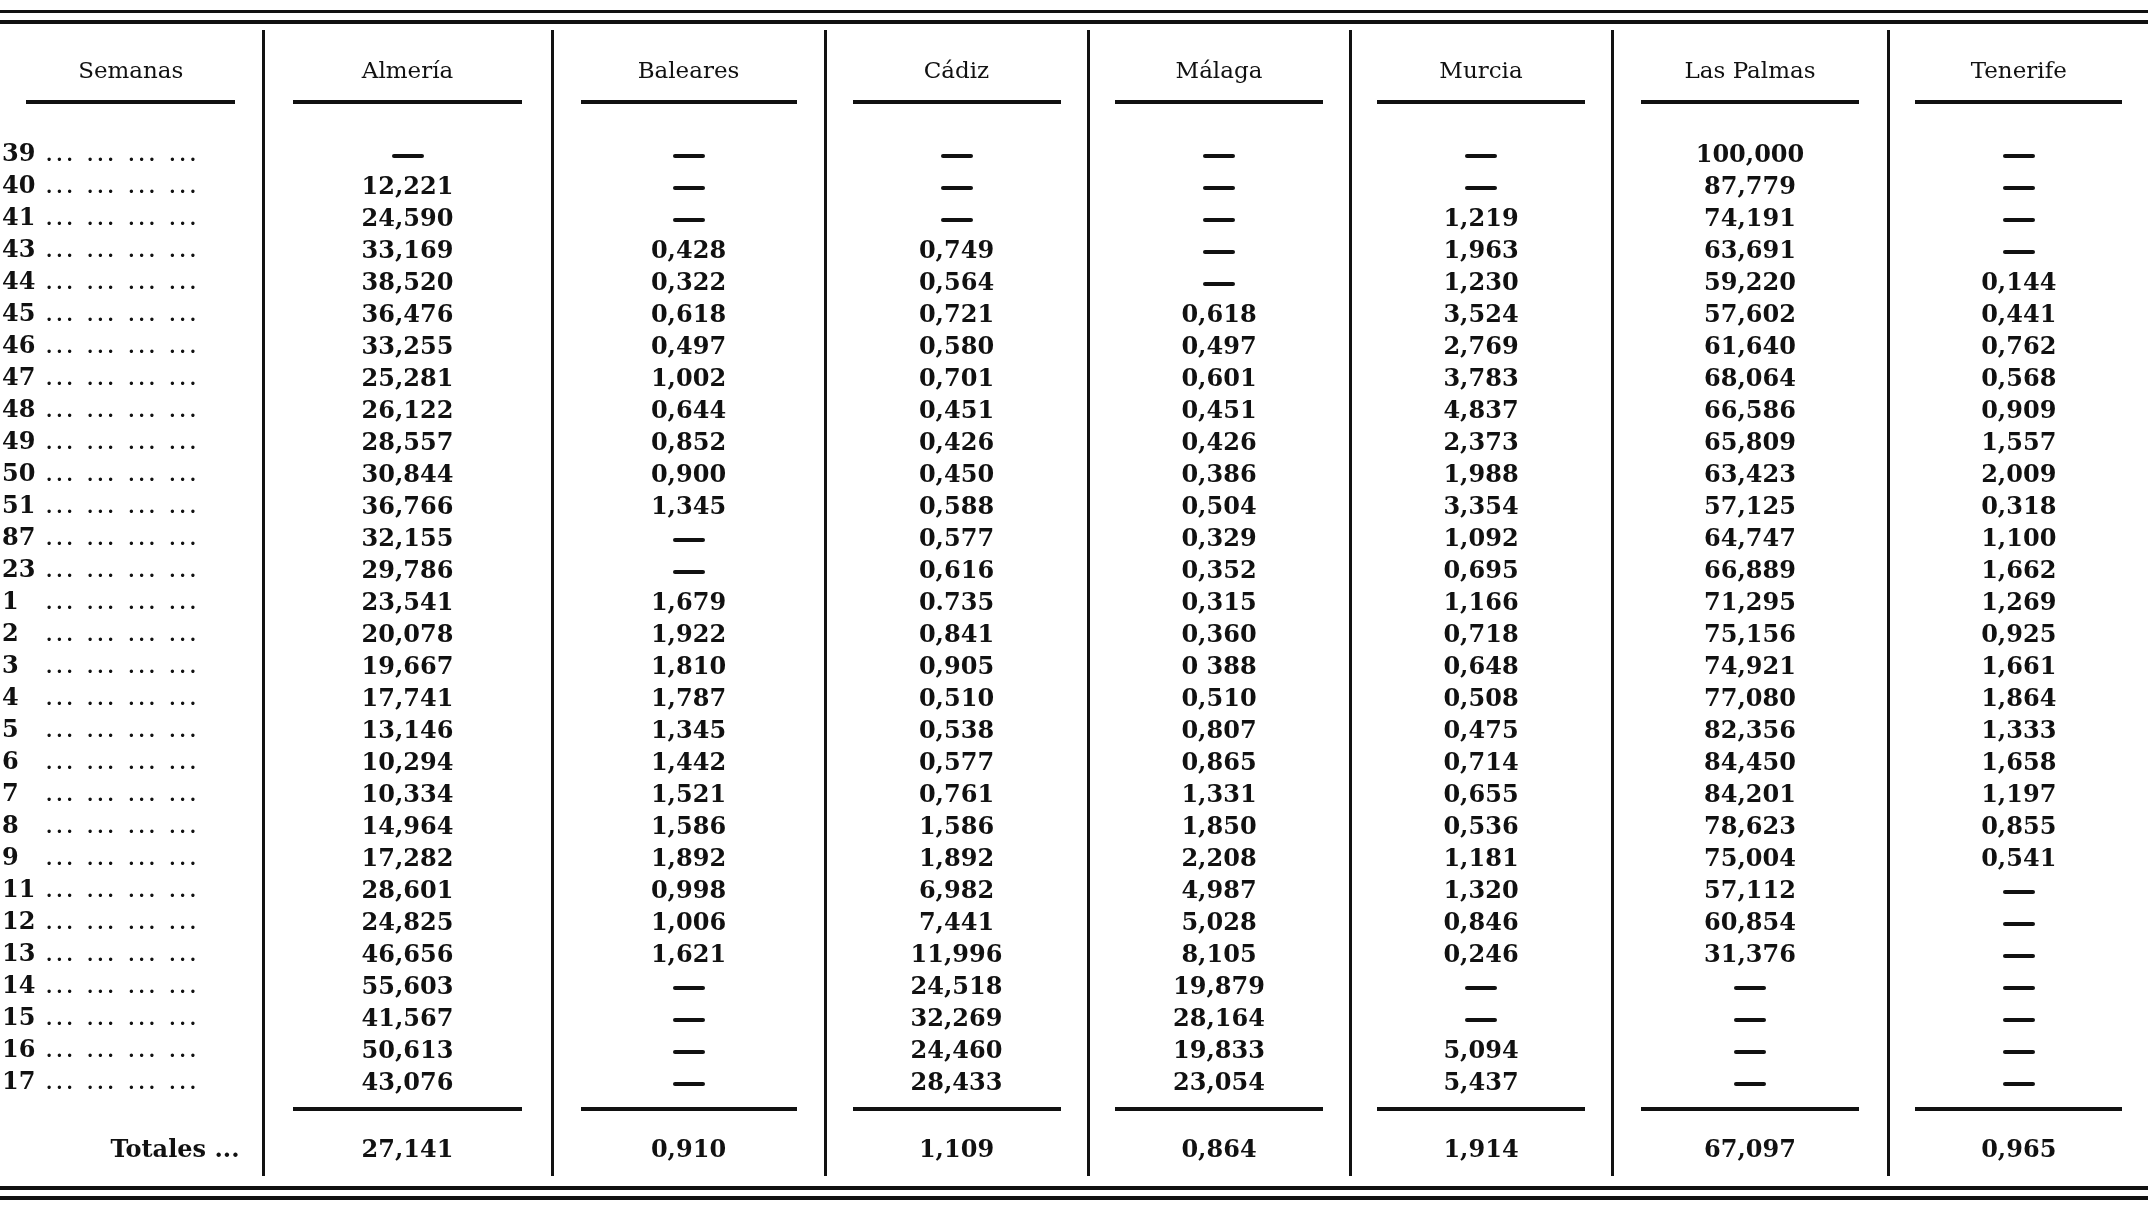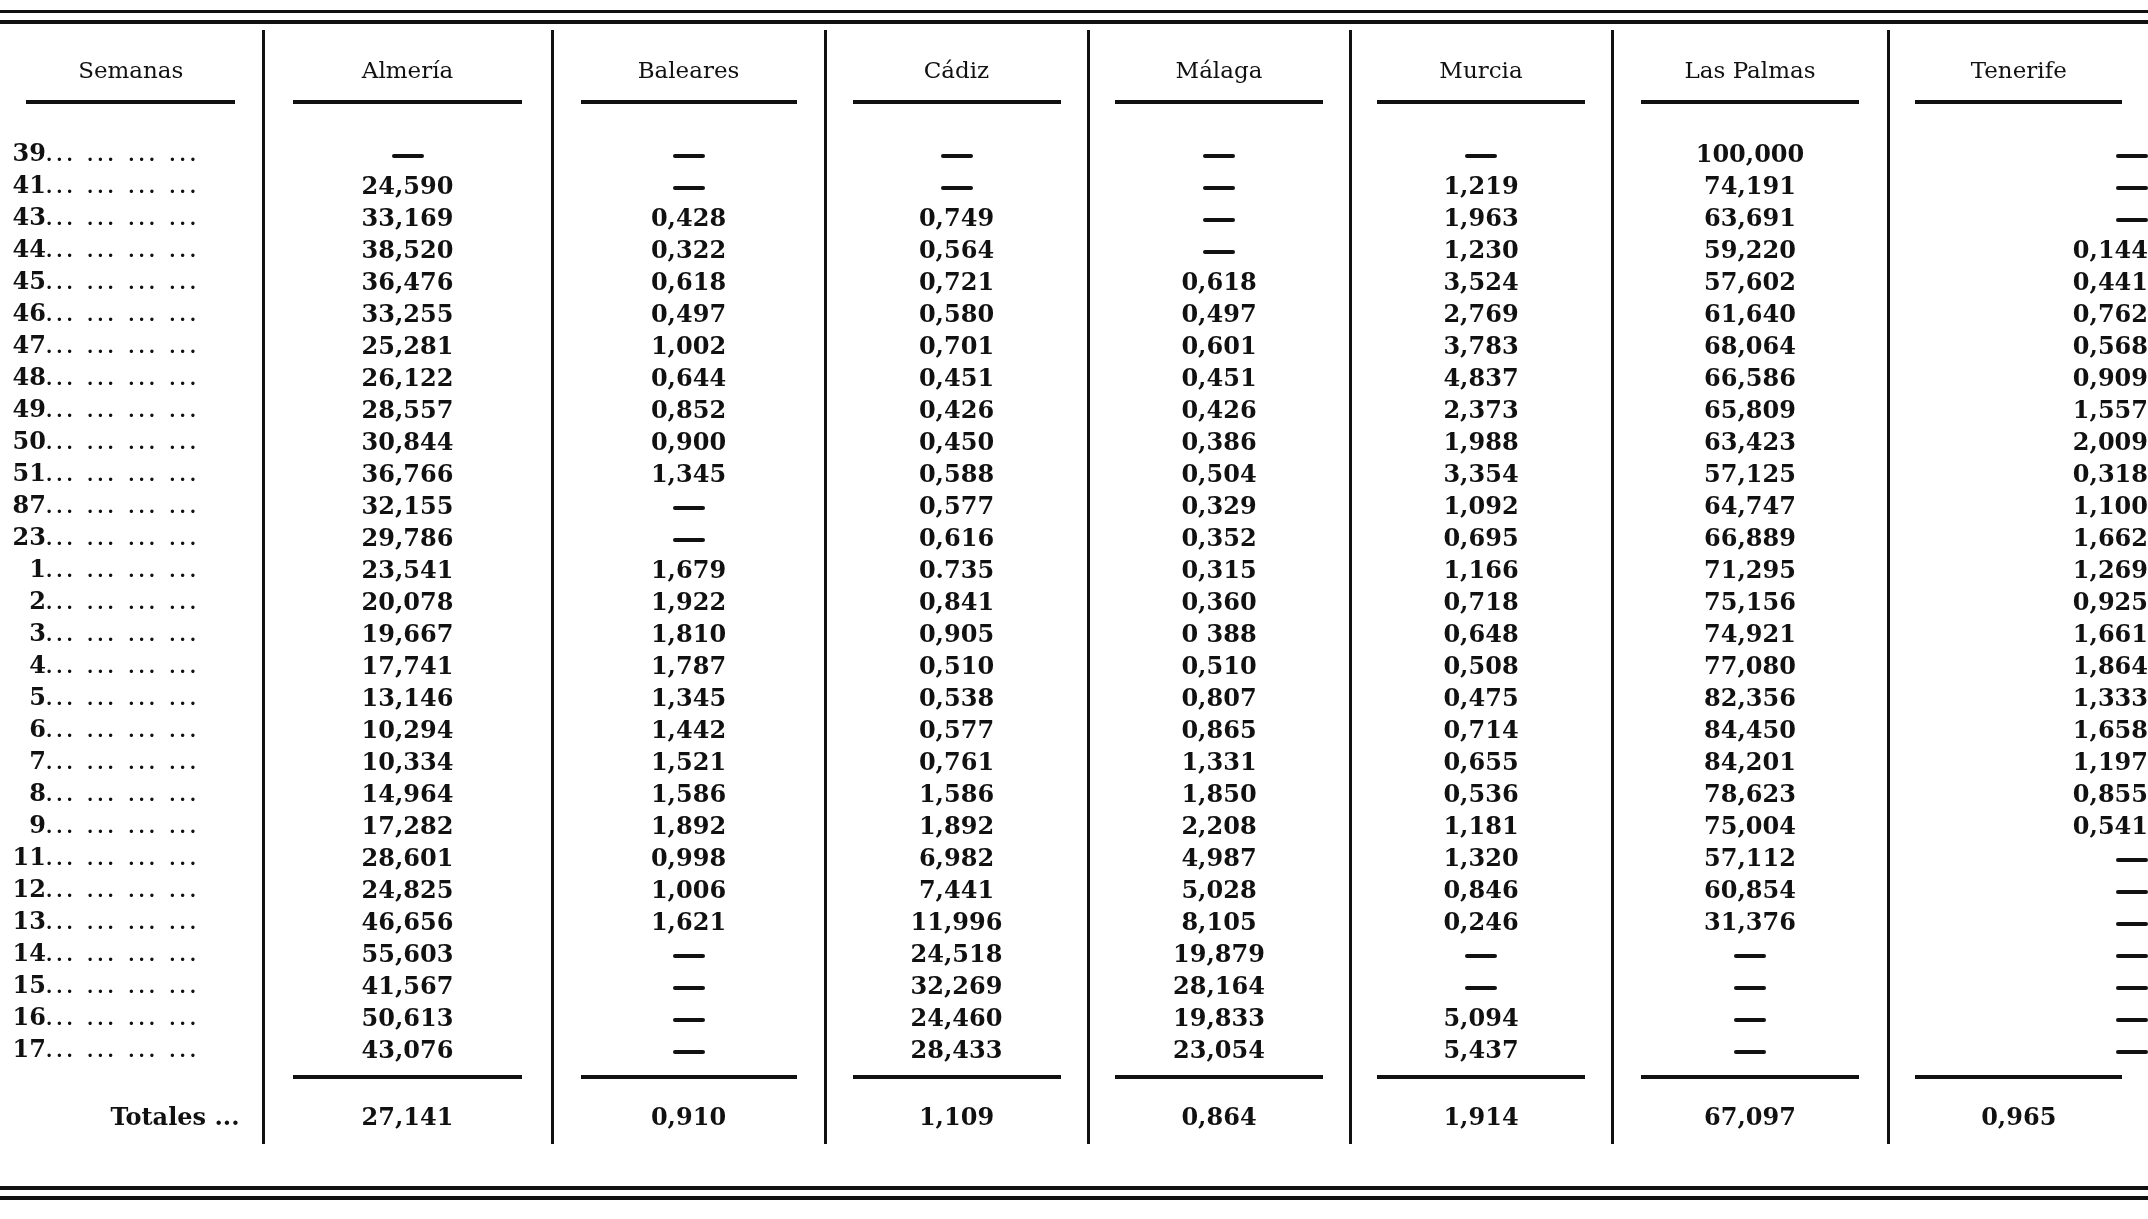--- a/index.html
+++ b/index.html
@@ -41,23 +41,23 @@
 
     tr.spacer td { height: 30px; }
 
     tbody.data td {
       height: 30.1px; font-size: 24px; line-height: 30px; font-weight: 600;
     }
     tbody.data td.week {
       text-align: left; padding-left: 2px; font-weight: 600; white-space: nowrap;
       font-size: 24px;
     }
-    .week-num { display: inline-block; width: 44px; text-align: right; }
+    .week-num { display: inline-block; width: 44px; text-align: left; }
     .week-dots { letter-spacing: 4px; font-weight: bold; font-size: 18px; }
-    td.bold-col { font-weight: 800; text-align: right; }
+    td.bold-col { font-weight: 800; }
 
     tr.pre-total td { height: 22px; }
     tr.total td { height: 56px; font-size: 24px; font-weight: 600; }
     td.total-label { text-align: right; padding-right: 22px; font-weight: normal; font-size: 27px; }
     .dash { display: inline-block; width: 32px; height: 4px; background: #111; vertical-align: middle; border-radius: 2px; }
   </style>
 </head>
 <body>
 
 <div class="rule top1"></div>
@@ -128,20 +128,30 @@
         <td class="week"><span class="week-num">39</span><span class="week-dots">... ... ... ...</span></td>
         <td><span class="dash"></span></td>
         <td><span class="dash"></span></td>
         <td><span class="dash"></span></td>
         <td><span class="dash"></span></td>
         <td><span class="dash"></span></td>
         <td>100,000</td>
         <td class="bold-col"><span class="dash"></span></td>
       </tr>
       <tr>
+        <td class="week"><span class="week-num">40</span><span class="week-dots">... ... ... ...</span></td>
+        <td>12,221</td>
+        <td><span class="dash"></span></td>
+        <td><span class="dash"></span></td>
+        <td><span class="dash"></span></td>
+        <td><span class="dash"></span></td>
+        <td>87,779</td>
+        <td class="bold-col"><span class="dash"></span></td>
+      </tr>
+      <tr>
         <td class="week"><span class="week-num">41</span><span class="week-dots">... ... ... ...</span></td>
         <td>24,590</td>
         <td><span class="dash"></span></td>
         <td><span class="dash"></span></td>
         <td><span class="dash"></span></td>
         <td>1,219</td>
         <td>74,191</td>
         <td class="bold-col"><span class="dash"></span></td>
       </tr>
       <tr>

